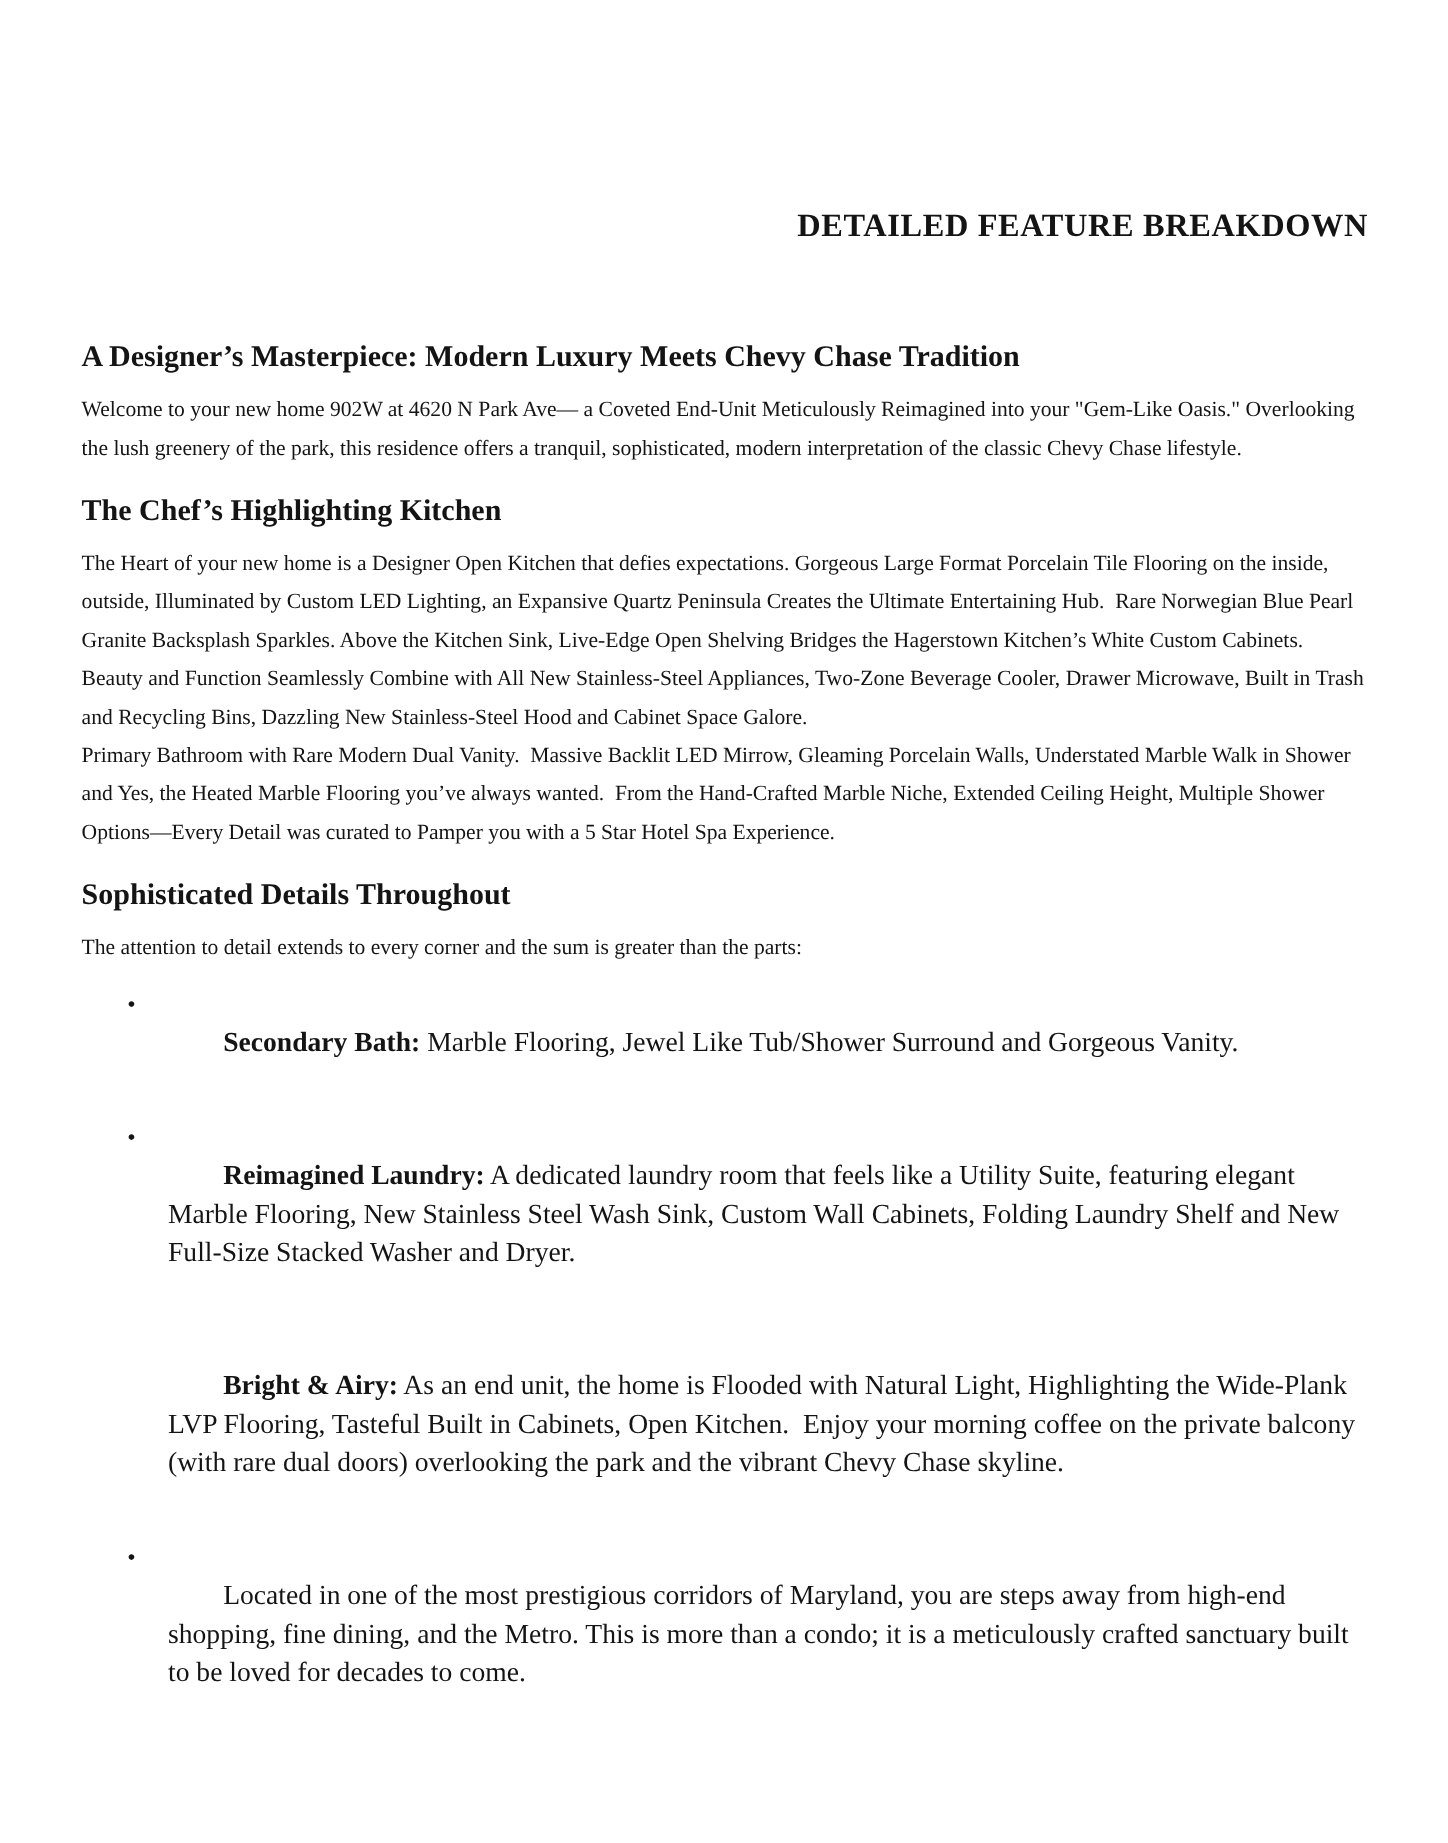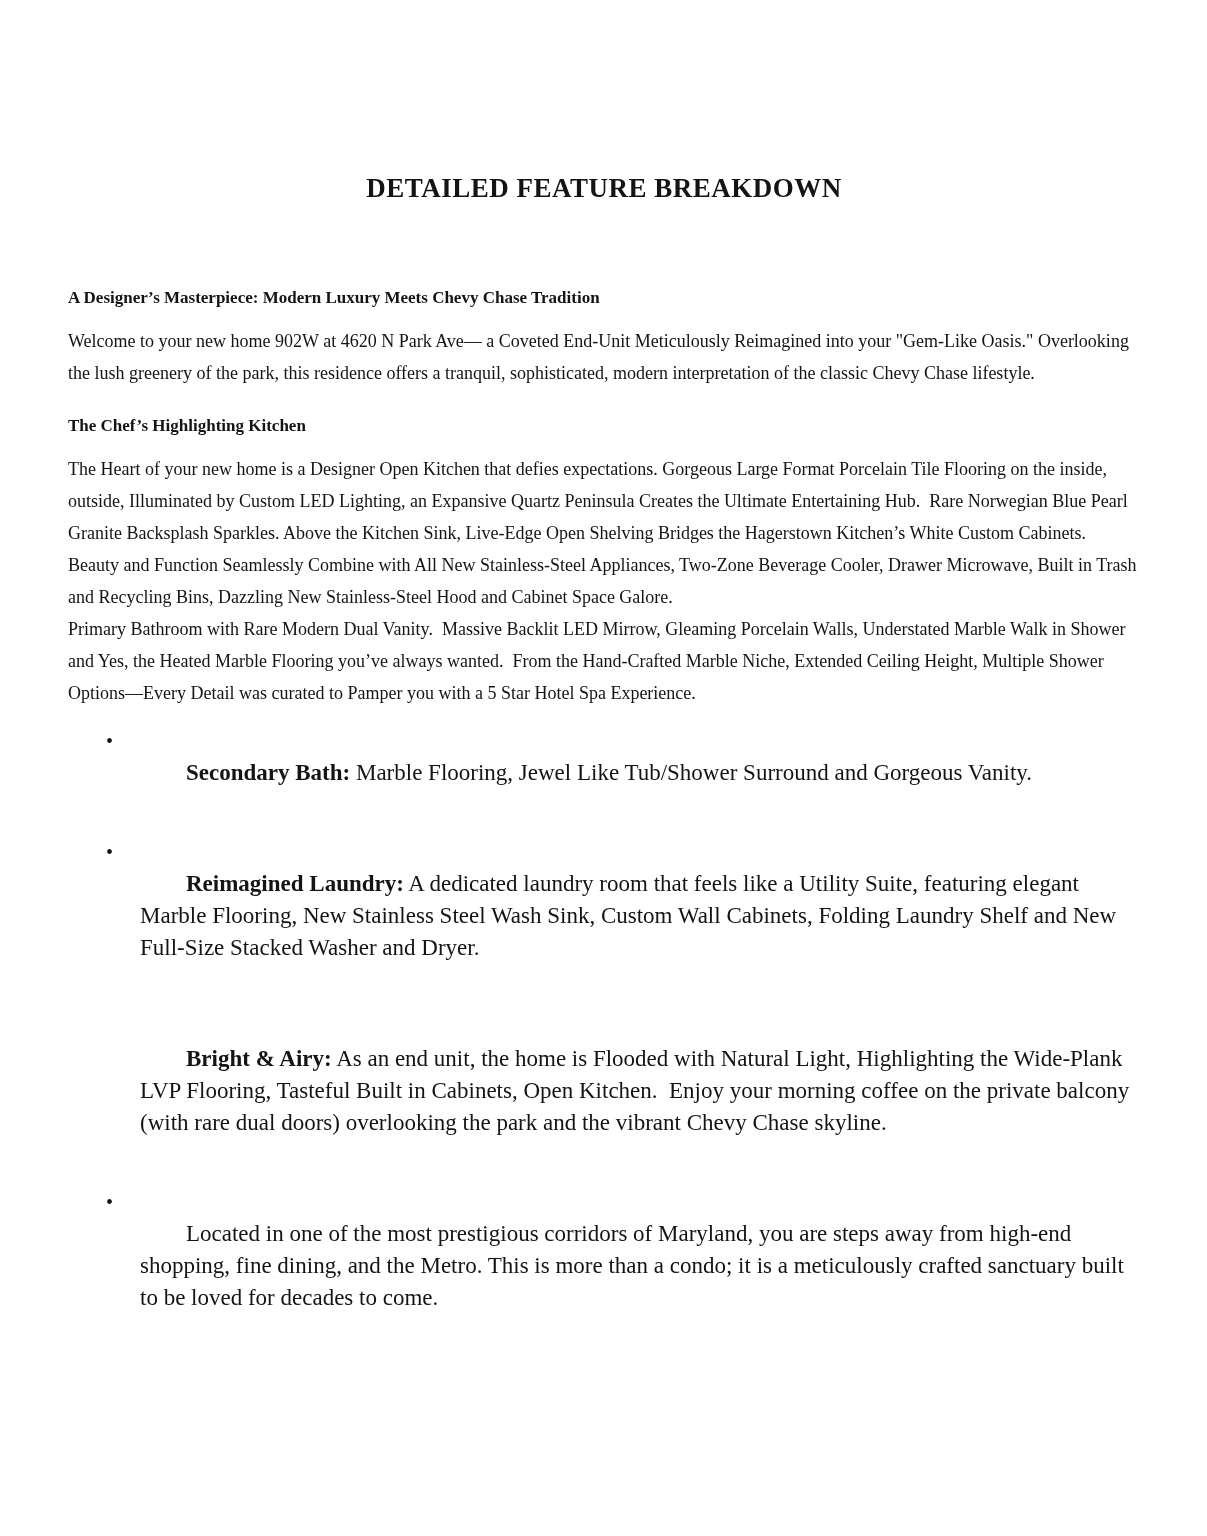--- a/index.html
+++ b/index.html
@@ -16,26 +16,26 @@
   }
   .content {
     margin-left: 68px;
     width: 1072px;
   }
   h1.doc-title {
     margin: 172px 0 0 0;
     font-size: 27px;
     line-height: 32px;
     font-weight: bold;
-    text-align: center;
+    text-align: right;
     letter-spacing: 0.5px;
     white-space: pre-wrap;
   }
   h2.section-heading {
-    font-size: 17px;
+    font-size: 25px;
     line-height: 30px;
     font-weight: bold;
     margin: 22px 0 12px 0;
     white-space: pre-wrap;
   }
   .section:first-of-type h2.section-heading {
     margin-top: 79px;
   }
   p.section-body {
     font-size: 18px;
@@ -80,20 +80,24 @@
 
     <div class="section">
       <h2 class="section-heading">The Chef’s Highlighting Kitchen</h2>
       <p class="section-body">The Heart of your new home is a Designer Open Kitchen that defies expectations. Gorgeous Large Format Porcelain Tile Flooring on the inside, outside, Illuminated by Custom LED Lighting, an Expansive Quartz Peninsula Creates the Ultimate Entertaining Hub.  Rare Norwegian Blue Pearl Granite Backsplash Sparkles. Above the Kitchen Sink, Live-Edge Open Shelving Bridges the Hagerstown Kitchen’s White Custom Cabinets. Beauty and Function Seamlessly Combine with All New Stainless-Steel Appliances, Two-Zone Beverage Cooler, Drawer Microwave, Built in Trash and Recycling Bins, Dazzling New Stainless-Steel Hood and Cabinet Space Galore.</p>
     </div>
 
     <div class="section">
       <p class="section-body">Primary Bathroom with Rare Modern Dual Vanity.  Massive Backlit LED Mirrow, Gleaming Porcelain Walls, Understated Marble Walk in Shower and Yes, the Heated Marble Flooring you’ve always wanted.  From the Hand-Crafted Marble Niche, Extended Ceiling Height, Multiple Shower Options—Every Detail was curated to Pamper you with a 5 Star Hotel Spa Experience.</p>
     </div>
 
+    <div class="section">
+      <h2 class="section-heading">Sophisticated Details Throughout</h2>
+      <p class="section-body">The attention to detail extends to every corner and the sum is greater than the parts:</p>
+    </div>
 
     <ul class="feature-list">
       <li class="has-bullet">
         <span class="bullet-dot">•</span><span class="li-label">Secondary Bath:</span><span> Marble Flooring, Jewel Like Tub/Shower Surround and Gorgeous Vanity.</span>
       </li>
       <li class="has-bullet">
         <span class="bullet-dot">•</span><span class="li-label">Reimagined Laundry:</span><span> A dedicated laundry room that feels like a Utility Suite, featuring elegant Marble Flooring, New Stainless Steel Wash Sink, Custom Wall Cabinets, Folding Laundry Shelf and New Full-Size Stacked Washer and Dryer.</span>
       </li>
       <li class="no-bullet">
         <span class="li-label">Bright &amp; Airy:</span><span> As an end unit, the home is Flooded with Natural Light, Highlighting the Wide-Plank LVP Flooring, Tasteful Built in Cabinets, Open Kitchen.  Enjoy your morning coffee on the private balcony (with rare dual doors) overlooking the park and the vibrant Chevy Chase skyline.</span>

